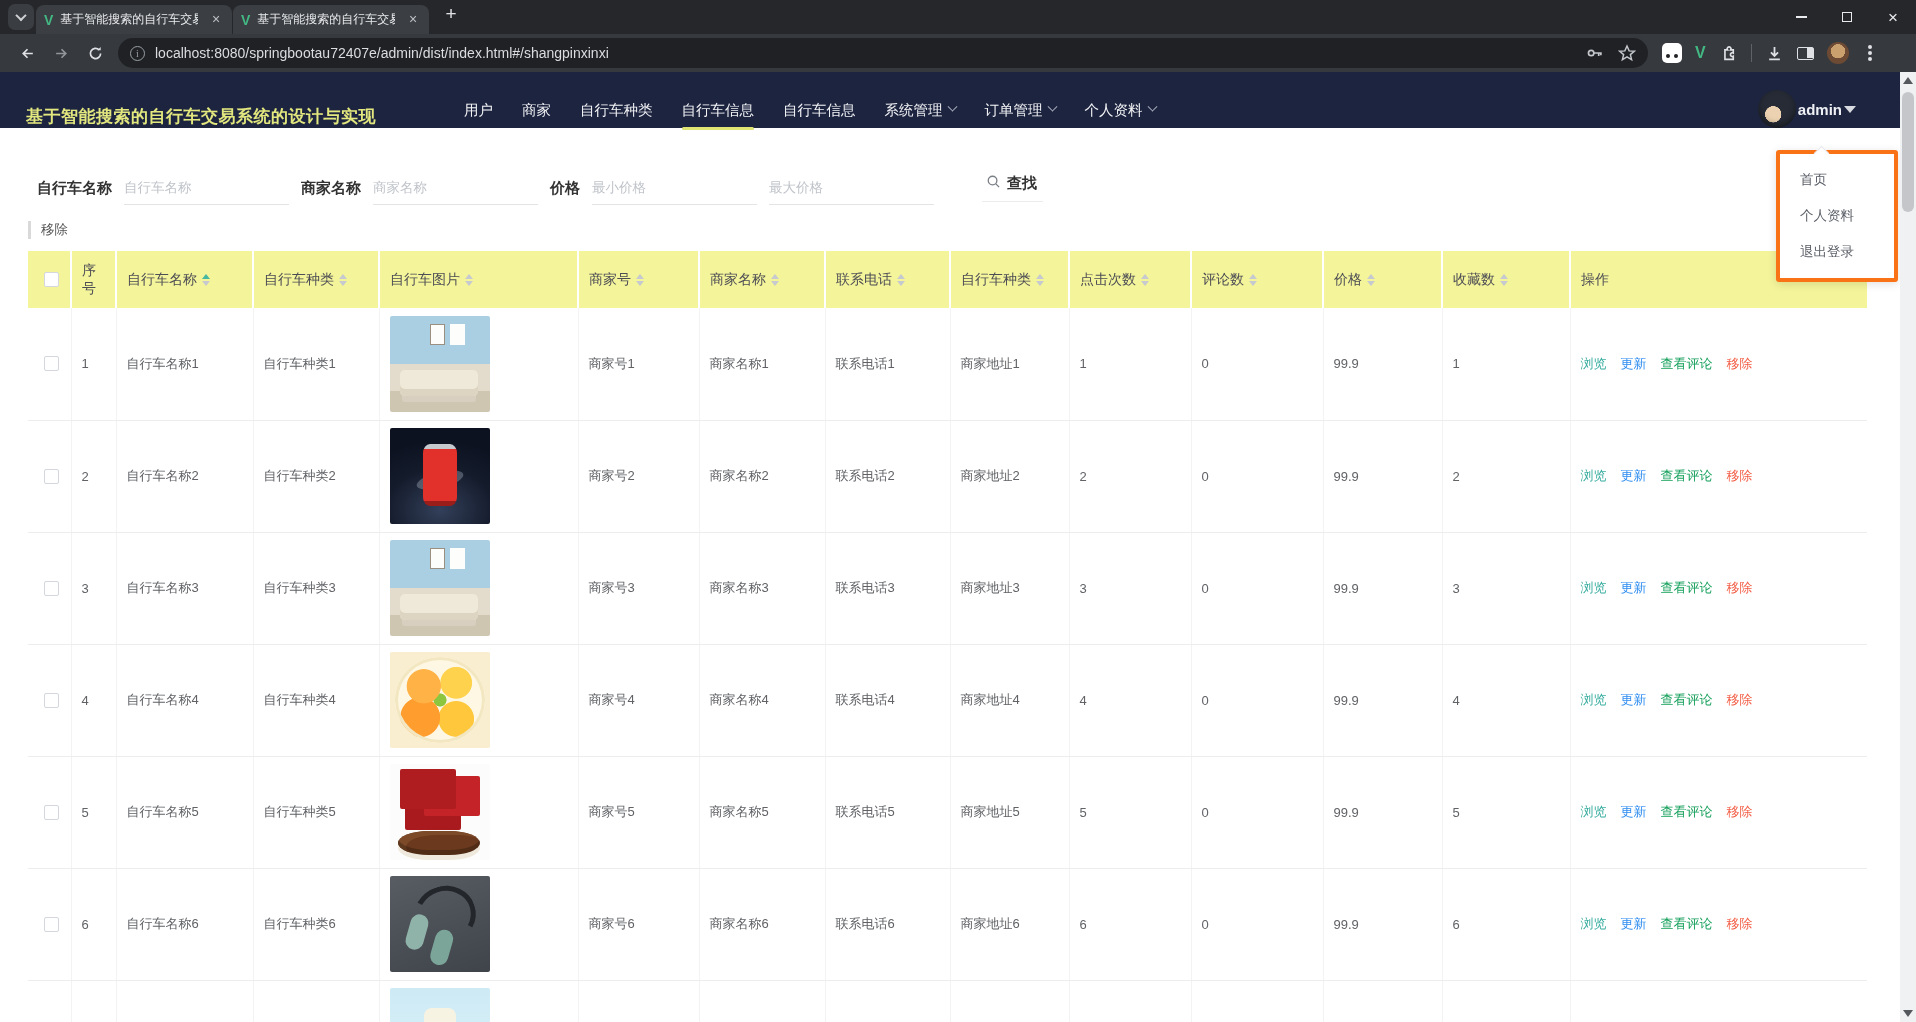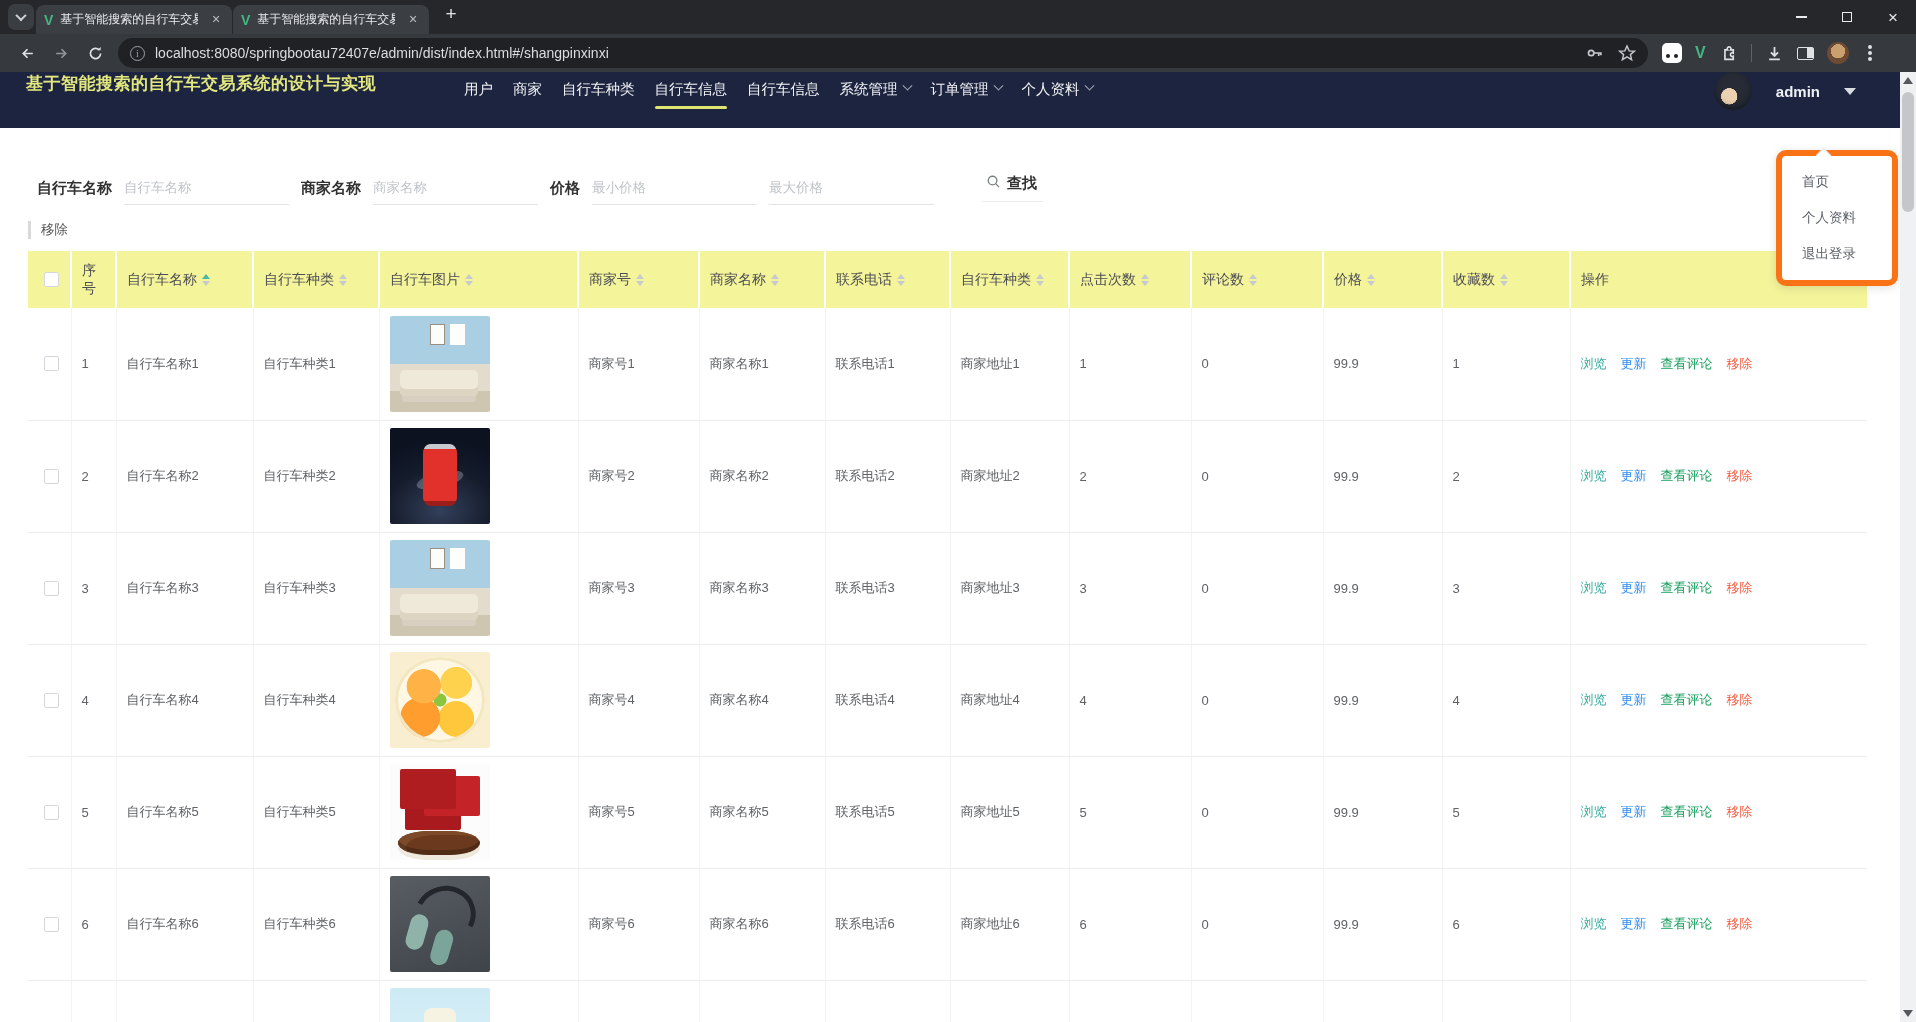--- a/index.html
+++ b/index.html
@@ -32,32 +32,32 @@
   .tool-right { display:flex; align-items:center; gap:13px; margin-left:14px; }
   .ext-oo { width:20px; height:20px; background:#fff; border-radius:5px; position:relative; }
   .ext-oo::after { content:""; position:absolute; left:4px; bottom:5px; width:4px; height:4px; border-radius:50%; background:#202124; box-shadow:8px 0 0 #202124; }
   .vue-v { color:var(--vue-green); font-weight:800; font-size:16px; }
   .vdiv { width:1px; height:18px; background:#5f6368; }
   .side-ic { width:17px; height:13px; border:1.5px solid #dfe1e5; border-radius:2px; position:relative; }
   .side-ic::after { content:""; position:absolute; right:0; top:0; width:6px; height:10px; background:#dfe1e5; }
   .avatar-mini { width:22px; height:22px; border-radius:50%; background:radial-gradient(circle at 50% 42%,#caa06e 0 42%,#6d4a33 43%); }
   .kebab { width:4px; height:4px; border-radius:50%; background:#dfe1e5; box-shadow:0 -6px 0 #dfe1e5, 0 6px 0 #dfe1e5; margin:0 6px; }
   
-  .appbar { position:absolute; top:72px; left:0; width:1916px; height:56px; background:var(--appbar-bg); display:flex; align-items:flex-start; padding:0 26px; }
+  .appbar { position:absolute; top:72px; left:0; width:1916px; height:56px; background:var(--appbar-bg); display:flex; align-items:flex-end; padding:0 26px; }
   .app-title { color:var(--title-color); font-size:17px; font-weight:700; letter-spacing:.5px; }
-  .main-nav { display:flex; align-items:center; gap:20px; margin-left:88px; }
+  .main-nav { display:flex; align-items:center; gap:29px; margin-left:88px; }
   .nav-item { position:relative; color:#f2f3f5; font-size:14.5px; display:flex; align-items:center; gap:6px; padding:8px 0; cursor:default; white-space:nowrap; }
   .nav-item.active::after { content:""; position:absolute; left:0; right:0; bottom:-2px; height:3px; background:var(--nav-underline); border-radius:2px; }
   .nav-caret { width:7px; height:7px; border-right:1.5px solid #aab0bd; border-bottom:1.5px solid #aab0bd; transform:rotate(45deg) translate(-2px,-2px); margin-top:-2px; }
-  .user-box { margin-left:auto; display:flex; align-items:center; gap:24px; margin-right:34px; }
+  .user-box { margin-left:auto; display:flex; align-items:center; gap:2px; margin-right:34px; }
   .user-avatar { width:38px; height:38px; border-radius:50%; background:radial-gradient(circle at 40% 64%,#ecd2b0 0 24%,#262b36 25%); box-shadow:inset 0 -3px 6px rgba(0,0,0,.4); }
   .user-name { color:#eef0f4; font-size:15px; font-weight:700; }
   .user-caret { width:0; height:0; border-left:6px solid transparent; border-right:6px solid transparent; border-top:7px solid #d8dbe2; }
   
-  .user-menu { position:absolute; top:150px; right:18px; width:122px; background:#fff; border:6px solid #f97316; border-radius:10px; box-shadow:0 2px 10px rgba(0,0,0,.12); padding:8px 0; z-index:40; }
+  .user-menu { position:absolute; top:150px; right:18px; width:122px; background:#fff; border:4px solid #f97316; border-radius:3px; box-shadow:0 2px 10px rgba(0,0,0,.12); padding:8px 0; z-index:40; }
   .user-menu::before { content:""; position:absolute; top:-6px; left:36px; width:10px; height:10px; background:#fff; border-left:1px solid #e6e8ee; border-top:1px solid #e6e8ee; transform:rotate(45deg); }
   .user-menu .mi { padding:0 20px; line-height:36px; font-size:13.5px; color:#5a5e66; }
   
   .content { position:absolute; top:142px; left:0; width:1900px; height:880px; background:#fff; padding:0 0 16px 28px; overflow:hidden; }
   .filter-row { display:flex; align-items:center; margin-top:24px; height:44px; padding-left:9px; }
   .f-label { font-size:15px; font-weight:700; color:#333; margin-right:12px; white-space:nowrap; }
   .f-input { width:165px; height:34px; border:none; border-bottom:1px solid #e4e4e4; font-size:13.5px; color:#333; outline:none; margin-right:12px; font-family:inherit; }
   .f-input::placeholder { color:#bfc3c9; }
   .search-btn { display:flex; gap:6px; margin-left:36px; padding:0 6px 8px 4px; border-bottom:1px solid #ececec; }
   .search-btn .stxt { font-size:15px; font-weight:700; color:#333; }

